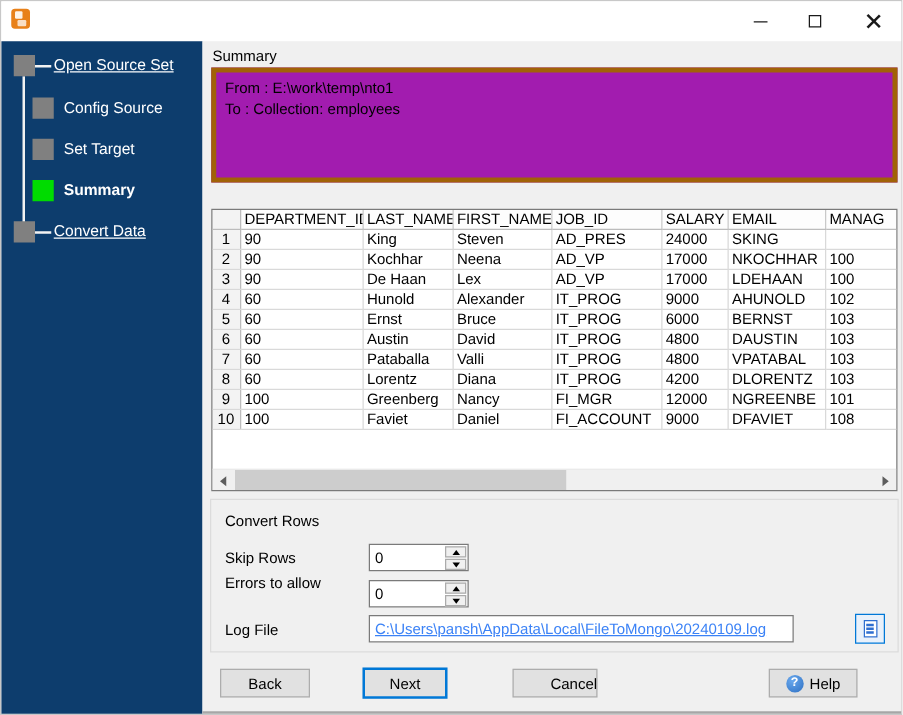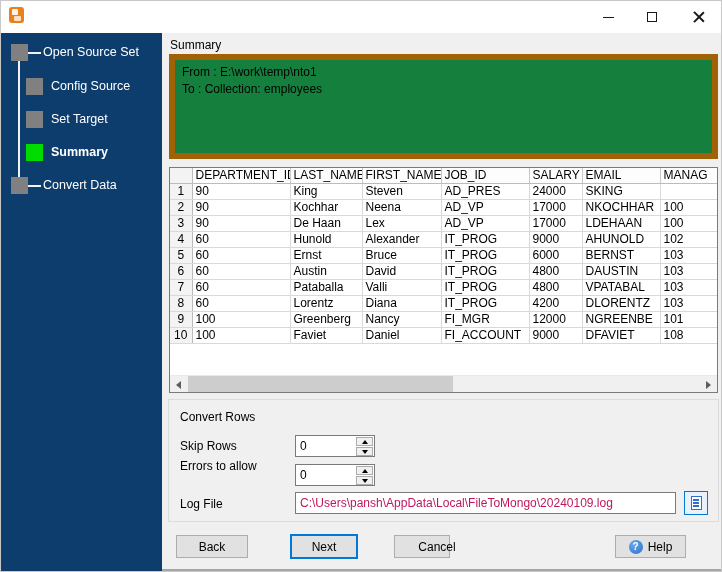--- a/index.html
+++ b/index.html
@@ -21,28 +21,28 @@
 
   
   .sidebar { position:absolute; left:0; top:32px; width:161px; height:540px; background:#0d3d6d; }
   .vline { position:absolute; left:17px; top:28px; width:2px; height:117px; background:#f2f2f2; }
   .hconn { position:absolute; width:13px; height:2px; background:#f2f2f2; }
   .step { position:absolute; left:0; height:18px; }
   .sq { position:absolute; width:17px; height:17px; background:#808080; }
   .step.edge .sq { left:10px; } .step.mid .sq { left:25px; }
   .step.active .sq { background:#00dc00; }
   .step-label { position:absolute; top:1px; font-size:12.5px; color:#ffffff; white-space:nowrap; }
-  .step.edge .step-label { left:42px; } .step.mid .step-label { left:50px; }
+  .step.edge .step-label { left:42px;text-decoration:underline; } .step.mid .step-label { left:50px; }
   .step.active .step-label { font-weight:bold; }
 
   
   .main { position:absolute; left:161px; top:32px; width:561px; height:540px; background:#f0f0f0; }
   .lbl { position:absolute; font-size:12px; color:#000; white-space:nowrap; }
   .summary-label { left:8px; top:5px; }
-  .summary-box { position:absolute; left:7px; top:21px; width:549px; height:105px; background:#15803d; border:6px solid #a16207; padding:4px 7px; }
+  .summary-box { position:absolute; left:7px; top:21px; width:549px; height:92px; background:#a21caf; border:4px solid #a16207; padding:4px 7px; }
   .summary-box div { font-size:12px; color:#000; line-height:17px; white-space:nowrap; }
   .preview-label { left:8px; top:117px; }
 
   
   .grid-box { position:absolute; left:7px; top:134px; width:549px; height:226px; background:#fff; border:1px solid #7a7a7a; overflow:hidden; }
   table { border-collapse:collapse; table-layout:fixed; width:547px; }
   th, td { font-size:12px; font-weight:normal; text-align:left; padding:0 3px; height:16px; overflow:hidden; white-space:nowrap; border:1px solid #d9d9d9; border-top:none; border-left:none; color:#000; }
   thead th { background:#fdfdfd; border-bottom:1px solid #bcbcbc; border-right:1px solid #c9c9c9; height:15px; }
   td.rownum, th.rownum { background:#f3f3f3; border-right:1px solid #bcbcbc; text-align:center; padding:0 1px; }
   .hscroll { position:absolute; left:0; bottom:0; width:547px; height:17px; background:#f0f0f0; border-top:1px solid #eaeaea; }
@@ -58,30 +58,30 @@
   .combo { position:absolute; left:126px; top:6px; width:80px; height:21px; background:linear-gradient(#f4f4f4,#e4e4e4); border:1px solid #7a7a7a; }
   .combo-value { position:absolute; left:5px; top:3px; font-size:12px; color:#000; }
   .chev { position:absolute; right:7px; top:6px; width:6px; height:6px; border-right:1.5px solid #444; border-bottom:1.5px solid #444; transform:rotate(45deg); }
   .spinner { position:absolute; left:126px; width:80px; height:22px; background:#fff; border:1px solid #7a7a7a; }
   .spin-value { position:absolute; left:4px; top:3px; font-size:12px; color:#000; }
   .spin-btns { position:absolute; right:1px; top:1px; width:17px; height:18px; }
   .spin-btn { position:absolute; right:0; width:17px; height:9px; background:#f0f0f0; border:1px solid #ababab; display:flex; align-items:center; justify-content:center; }
   .spin-up { top:0; } .spin-down { top:10px; }
   .tri-up { width:0; height:0; border-left:3px solid transparent; border-right:3px solid transparent; border-bottom:4px solid #000; }
   .tri-down { width:0; height:0; border-left:3px solid transparent; border-right:3px solid transparent; border-top:4px solid #000; }
-  .log-input { position:absolute; left:126px; top:92px; width:381px; height:22px; background:#fff; border:1px solid #7a7a7a; font-size:12px; font-family:"Liberation Sans","DejaVu Sans",sans-serif; color:#be185d; padding:0 4px; }
+  .log-input { position:absolute; left:126px; top:92px; width:340px; height:22px; background:#fff; border:1px solid #7a7a7a; font-size:12px; font-family:"Liberation Sans","DejaVu Sans",sans-serif; color:#3b82f6; padding:0 4px;text-decoration:underline; }
   .browse-btn { position:absolute; left:515px; top:91px; width:24px; height:24px; background:#e9f1fb; border:1px solid #0078d7; display:flex; align-items:center; justify-content:center; }
   .doc-icon { position:relative; width:11px; height:14px; background:#fff; border:1.5px solid #2f6fd0; }
   .doc-icon::before { content:""; position:absolute; left:1px; top:2px; width:6px; height:1.5px; background:#2f6fd0; box-shadow:0 3px 0 #2f6fd0, 0 6px 0 #2f6fd0; }
 
   
   .btn { position:absolute; height:23px; background:#e1e1e1; border:1px solid #adadad; font-size:12px; color:#000; display:flex; align-items:center; justify-content:center; }
   .back-btn   { left:14px;  top:502px; width:72px; }
   .next-btn   { left:128px; top:501px; width:68px; height:25px; border:2px solid #0078d7; }
-  .cancel-btn { left:232px; top:502px; width:56px;padding-left:30px; }
+  .cancel-btn { left:248px; top:502px; width:68px;padding-left:30px; }
   .help-btn   { left:453px; top:502px; width:71px; gap:5px; }
   .help-icon { width:14px; height:14px; border-radius:50%; background:radial-gradient(circle at 35% 30%, #6aa9ee, #2d6fc2); color:#fff; font-size:10px; font-weight:bold; display:flex; align-items:center; justify-content:center; }
   .bottom-strip { position:absolute; left:0; bottom:0; width:561px; height:4px; background:#a6a6a6; }
 </style>
 </head>
 <body>
 
 <div class="screen">
 
   <div class="titlebar">

